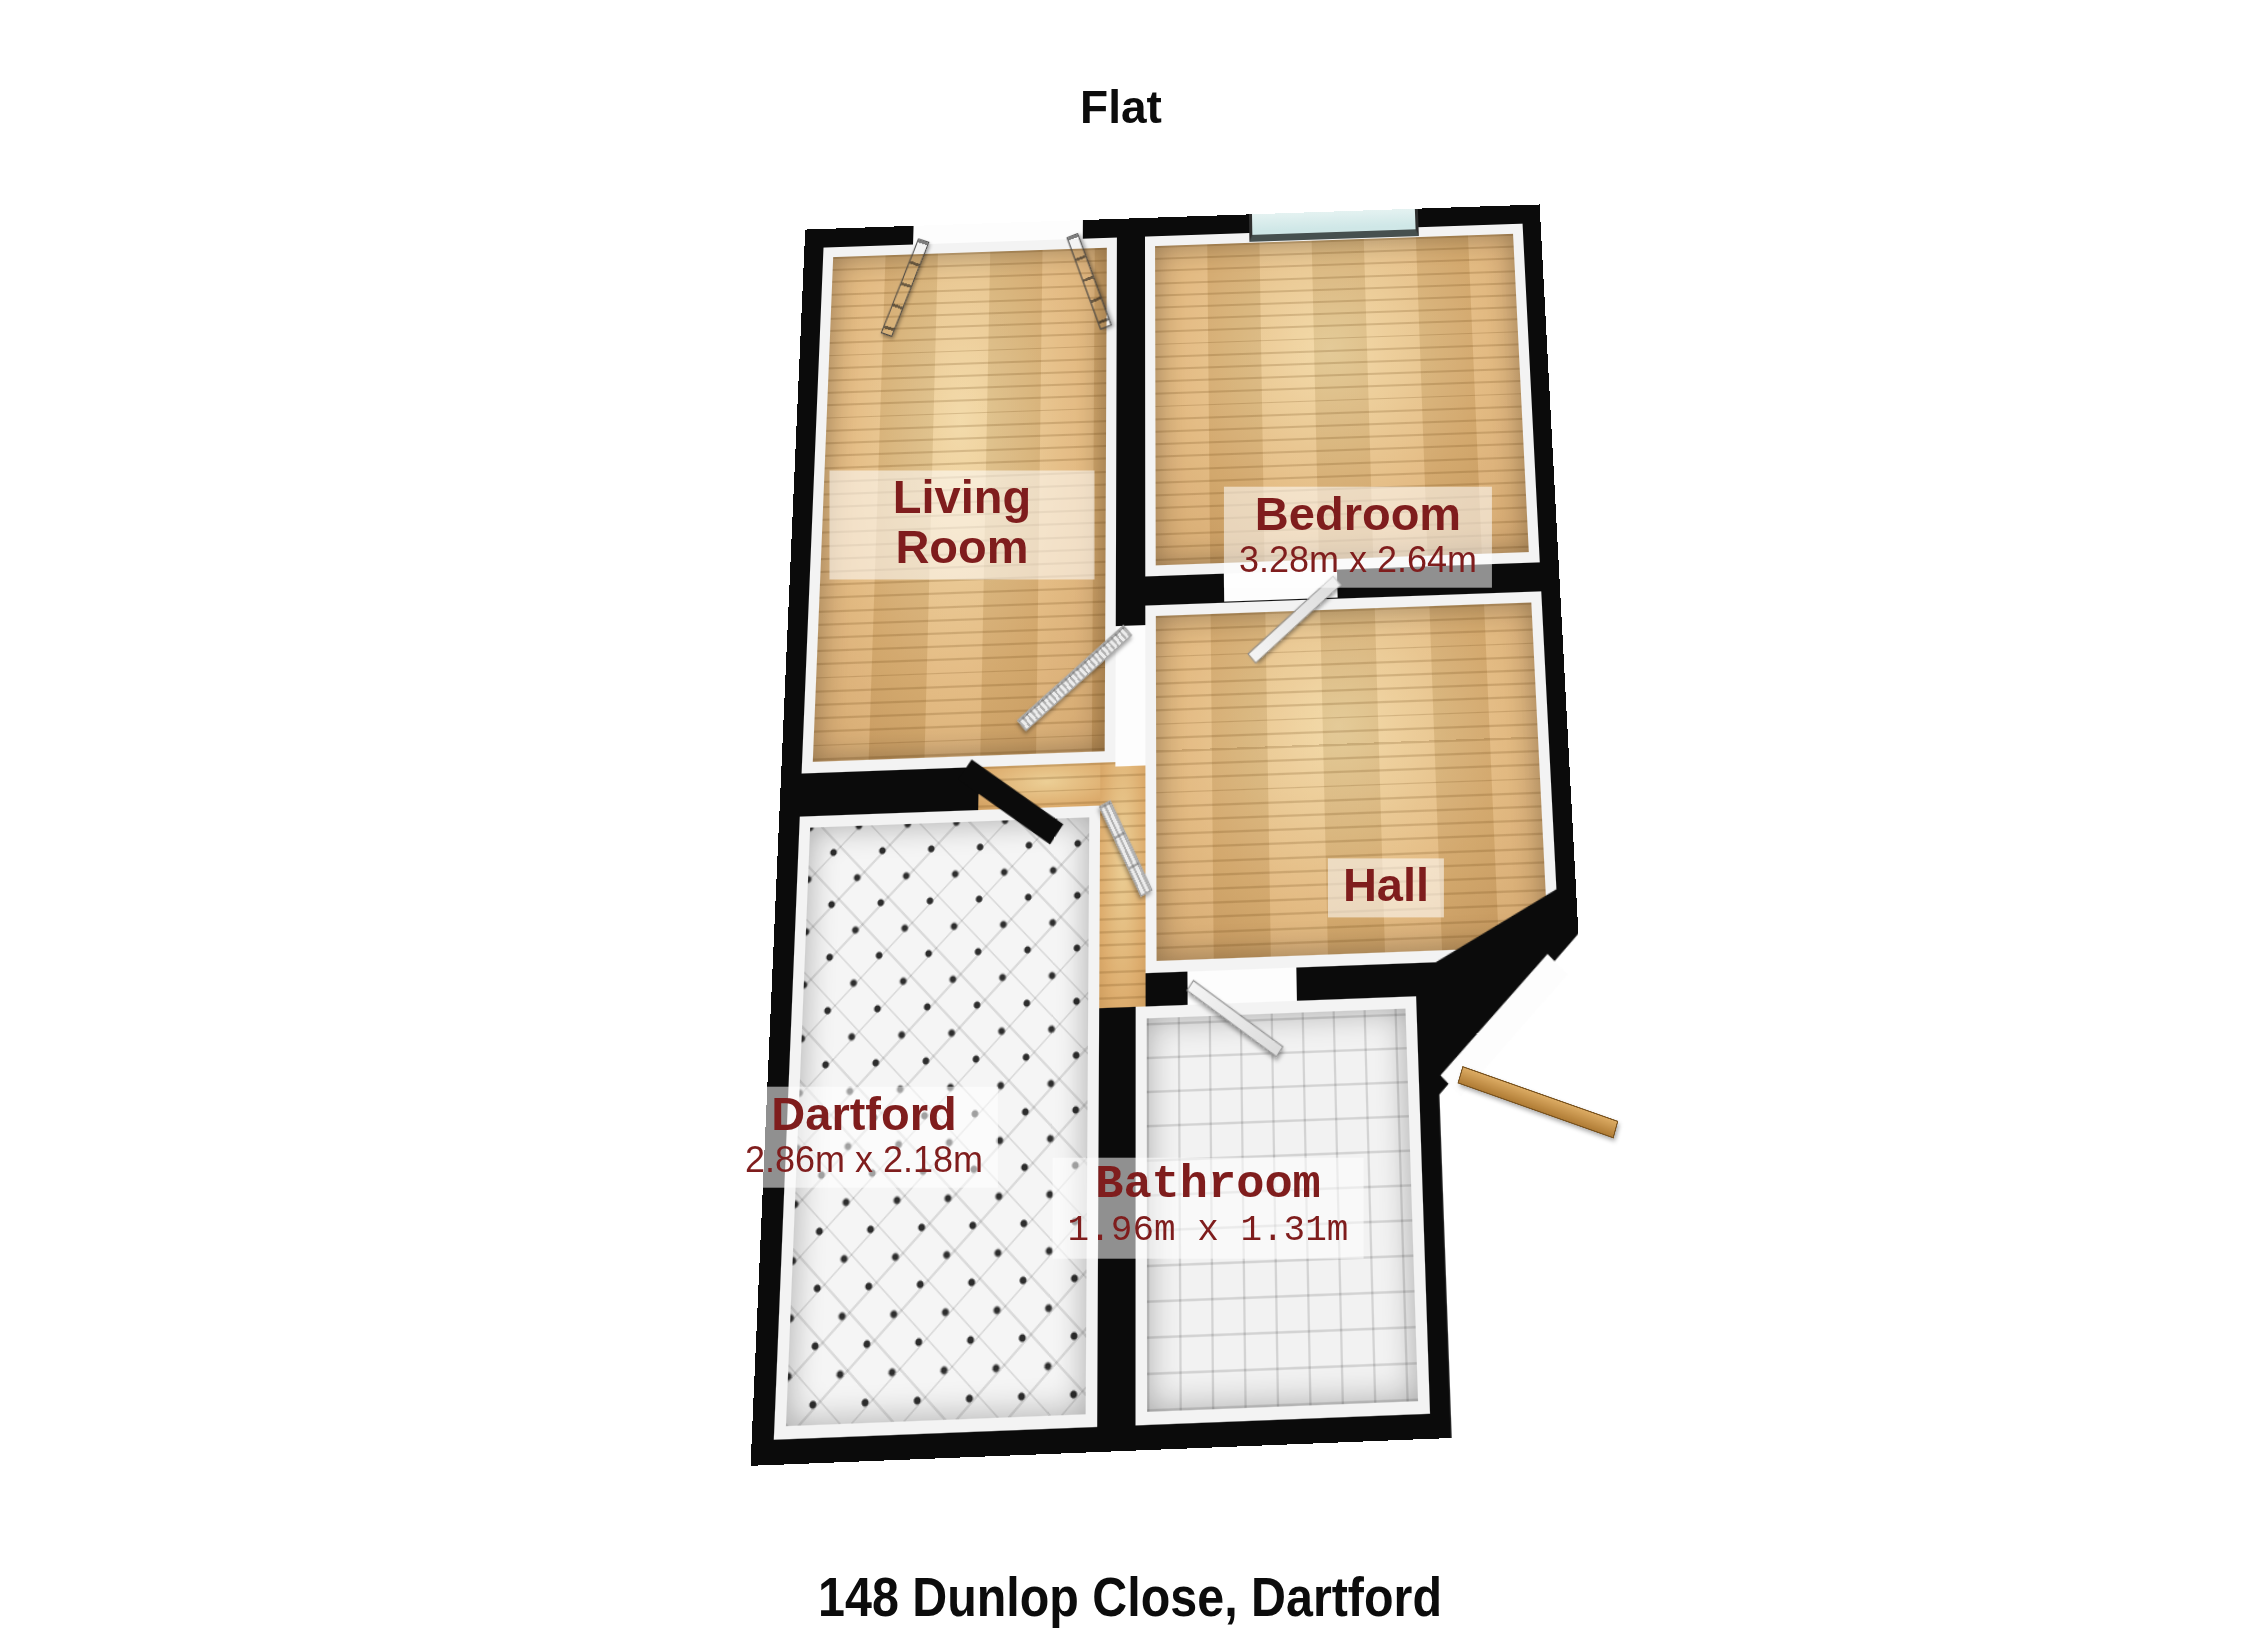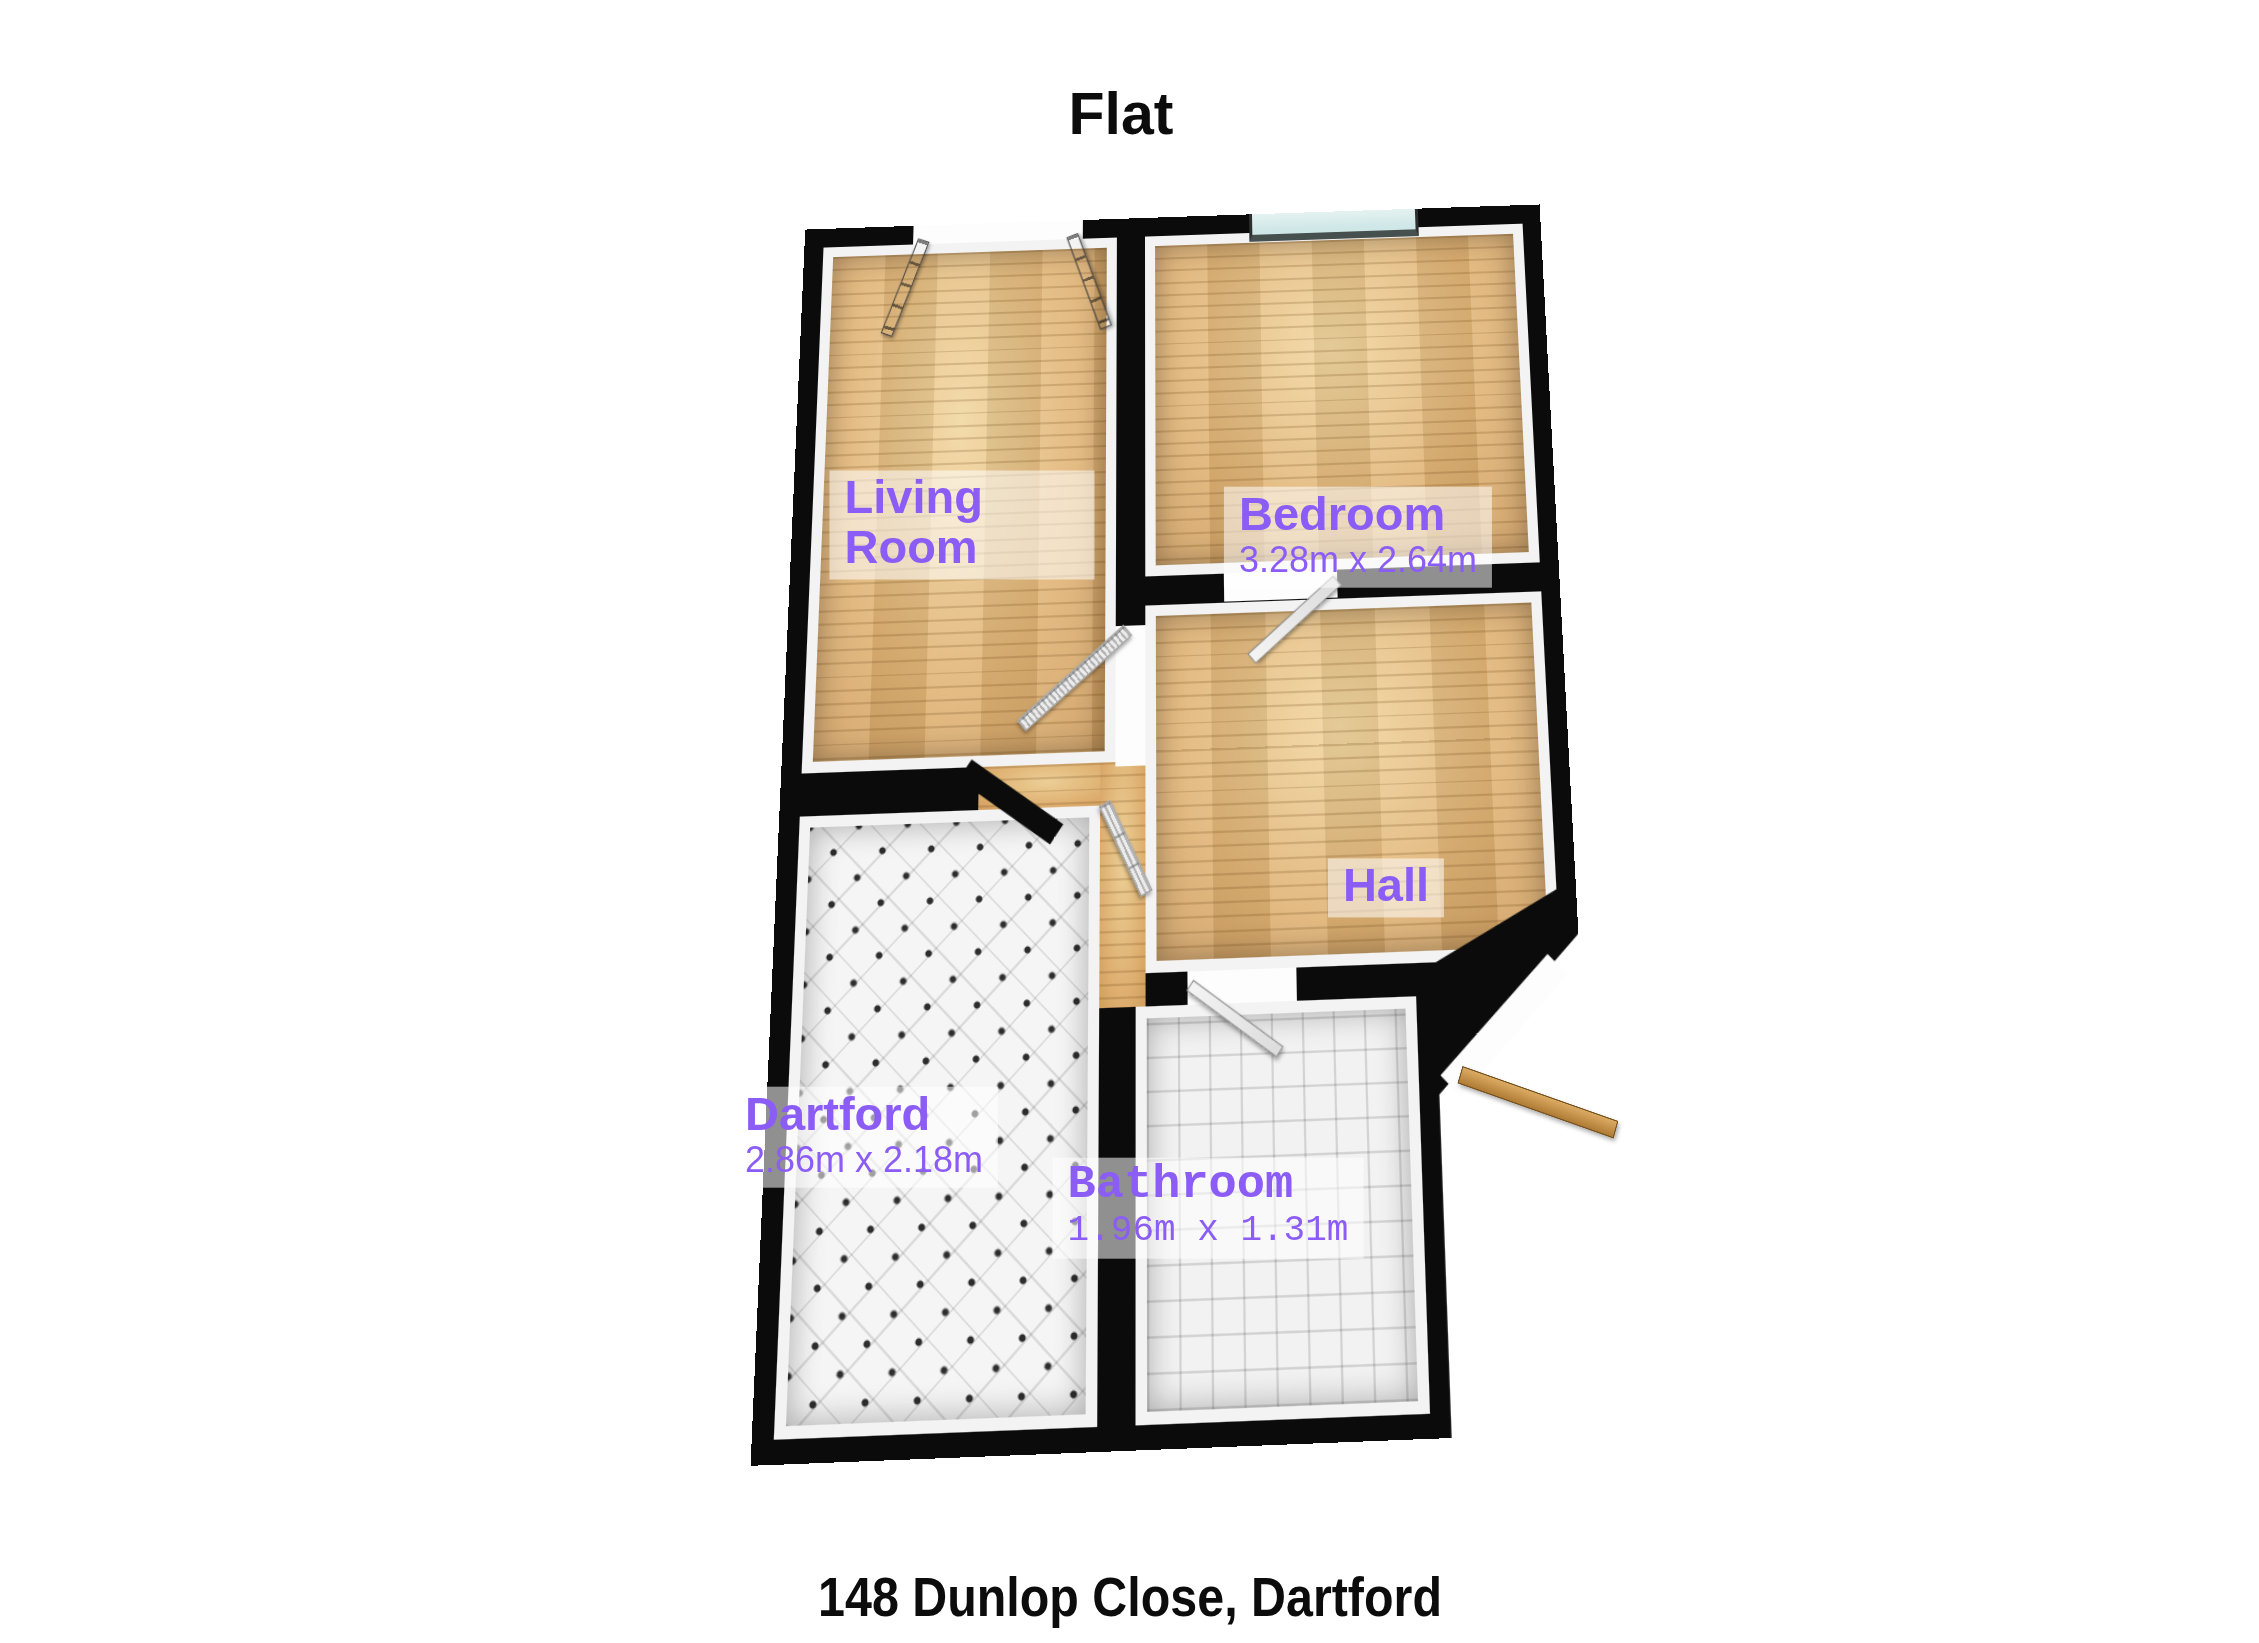--- a/index.html
+++ b/index.html
@@ -2,21 +2,21 @@
 <html style="font-size:15px"><head>
 <meta charset="utf-8">
 <style>
   html,body{margin:0;padding:0;}
   body{
     width:2260px;height:1643px;position:relative;overflow:hidden;
     background:#ffffff;font-family:"Liberation Sans","DejaVu Sans",sans-serif;
   }
   .page-title{
     position:absolute;left:1121px;top:80px;transform:translateX(-50%);
-    font-size:59px;font-weight:bold;color:#0c0c0c;letter-spacing:0px;white-space:nowrap;
+    font-size:46px;font-weight:bold;color:#0c0c0c;letter-spacing:0px;white-space:nowrap;
   }
   .page-footer{
     position:absolute;left:1130px;top:1565px;transform:translateX(-50%) scaleX(0.88);
     font-size:55px;font-weight:bold;color:#0c0c0c;white-space:nowrap;
   }
 
   
   .plan-viewport{
     position:absolute;left:806px;top:217px;width:734px;height:1083px;
     perspective:1601px;perspective-origin:82% 0%;z-index:1;
@@ -86,22 +86,22 @@
     position:absolute;
     background:linear-gradient(180deg,#e4f2f1 0%,#cfe7e7 80%);
     border-left:3.8px solid #2f2f2f;border-right:3.8px solid #2f2f2f;
     border-bottom:7.5px solid #46504f;box-sizing:border-box;
   }
   .wall-stub{position:absolute;background:#0b0b0b;}
 
   
   .room-label{
     position:absolute;transform:translate(-50%,-50%);z-index:5;
-    background:rgba(255,255,255,0.55);
-    padding:1.9px 15px 7.5px;color:#8b5cf6;
+    background:rgba(255,255,255,0.55);text-align:center;
+    padding:1.9px 15px 7.5px;color:#7f1d1d;
   }
   .room-label .rname{font-size:47px;font-weight:bold;line-height:1.06;}
   .room-label .rdims{font-size:36px;font-weight:normal;line-height:1.15;}
 </style>
 </head>
 <body>
 
 <div class="page-title">Flat</div>
 
 <div class="plan-viewport">

